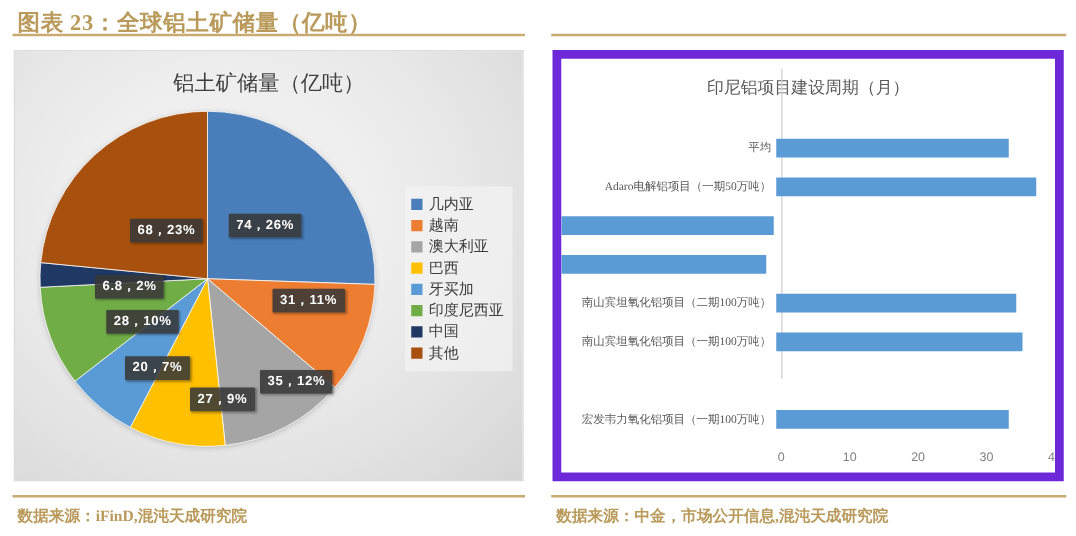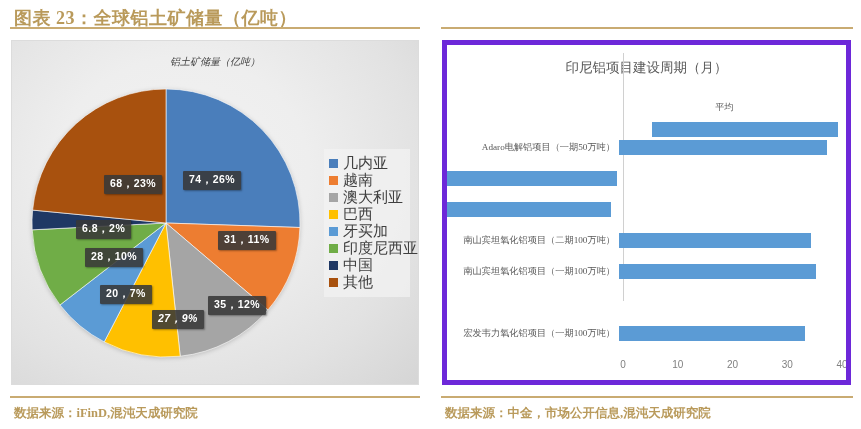--- a/index.html
+++ b/index.html
@@ -68,24 +68,23 @@
     width: 408px; height: 345px;
     background: radial-gradient(ellipse at 42% 38%, #f2f2f2 0%, #eeeeee 38%, #e2e2e2 72%, #d5d5d5 100%);
     border: 1px solid #dcdcdc;
     box-sizing: border-box;
     overflow: hidden;
   }
   .pie-title {
     position: absolute;
     left: 0; right: 0; top: 14px;
     text-align: center;
-    font-size: 10px;
+    font-size: 17px;
     color: #3f3f3f;
     font-family: "Liberation Serif", "DejaVu Serif", serif;
-    font-style: italic;
   }
   .pie-wrap {
     position: absolute;
     left: 18px; top: 46px;
     width: 272px; height: 272px;
   }
   .pie-svg { display:block; width: 272px; height: 272px; filter: drop-shadow(0 1px 2px rgba(0,0,0,.18)); }
 
   .pie-label {
     position: absolute;
@@ -115,33 +114,33 @@
     align-items: center;
     height: 16px;
     margin-bottom: 1px;
   }
   .legend-swatch {
     width: 9px; height: 9px;
     margin-right: 5px;
     flex: 0 0 auto;
   }
   .legend-text {
-    font-size: 15px;
+    font-size: 12px;
     color: #3f3f3f;
     white-space: nowrap;
     font-family: "Liberation Serif", "DejaVu Serif", serif;
   }
 
   
   .bar-panel {
     position: absolute;
     left: 11px; top: 40px;
     width: 409px; height: 345px;
     background: #ffffff;
-    border: 5px solid #6d28d9;
+    border: 7px solid #6d28d9;
     box-sizing: border-box;
     overflow: hidden;
   }
   .bar-title {
     position: absolute;
     left: 0; right: 0; top: 14px;
     text-align: center;
     font-size: 13.5px;
     color: #595959;
     font-family: "Liberation Serif", "DejaVu Serif", serif;
@@ -223,21 +222,21 @@
               <path d="M 136 136 L 29.978711613857442 217.9480714168576 A 134 134 0 0 1 2.1738919784111204 142.82442757995312 Z" fill="#70ad47" stroke="#ffffff" stroke-width="0.6"></path>
               <path d="M 136 136 L 2.1738919784111204 142.82442757995312 A 134 134 0 0 1 2.6231905865232648 123.0916030940668 Z" fill="#1f3864" stroke="#ffffff" stroke-width="0.6"></path>
               <path d="M 136 136 L 2.6231905865232648 123.0916030940668 A 134 134 0 0 1 135.99999999999997 2 Z" fill="#a8510e" stroke="#ffffff" stroke-width="0.6"></path>
             </g>
         </svg>
       </div>
 
       <div class="pie-label" style="left:171px; top:130px;">74，26%</div>
       <div class="pie-label" style="left:206px; top:190px;">31，11%</div>
       <div class="pie-label" style="left:196px; top:255px;">35，12%</div>
-      <div class="pie-label" style="left:140px; top:269px;font-style:italic;">27，9%</div>
+      <div class="pie-label" style="left:140px; top:269px;">27，9%</div>
       <div class="pie-label" style="left:88px;  top:244px;">20，7%</div>
       <div class="pie-label" style="left:73px;  top:207px;">28，10%</div>
       <div class="pie-label" style="left:64px;  top:179px;">6.8，2%</div>
       <div class="pie-label" style="left:79px;  top:134px;margin-left:13px;">68，23%</div>
 
       <div class="legend" id="pie-legend">
           <div class="legend-row">
             <span class="legend-swatch" style="background: rgb(74, 126, 187);"></span>
             <span class="legend-text">几内亚</span>
           </div>
@@ -276,21 +275,21 @@
     <div class="source">数据来源：iFinD,混沌天成研究院</div>
   </div>
 
   <div class="col col-right">
     <div class="cap-rule"></div>
 
     <div class="bar-panel">
       <div class="bar-title">印尼铝项目建设周期（月）</div>
       <div class="axis-line"></div>
       <div class="plot" id="bar-rows">
-          <div class="bar-row" style="top: 8px; flex-direction: column;">
+          <div class="bar-row" style="top: 8px;">
             <div class="bar-cat">平均</div>
             <div class="bar-track">
               <div class="bar-fill" style="width: 186.15px; background: rgb(91, 155, 213);"></div>
             </div>
           </div>
           <div class="bar-row" style="top: 39px;">
             <div class="bar-cat">Adaro电解铝项目（一期50万吨）</div>
             <div class="bar-track">
               <div class="bar-fill" style="width: 208.05px; background: rgb(91, 155, 213);"></div>
             </div>

